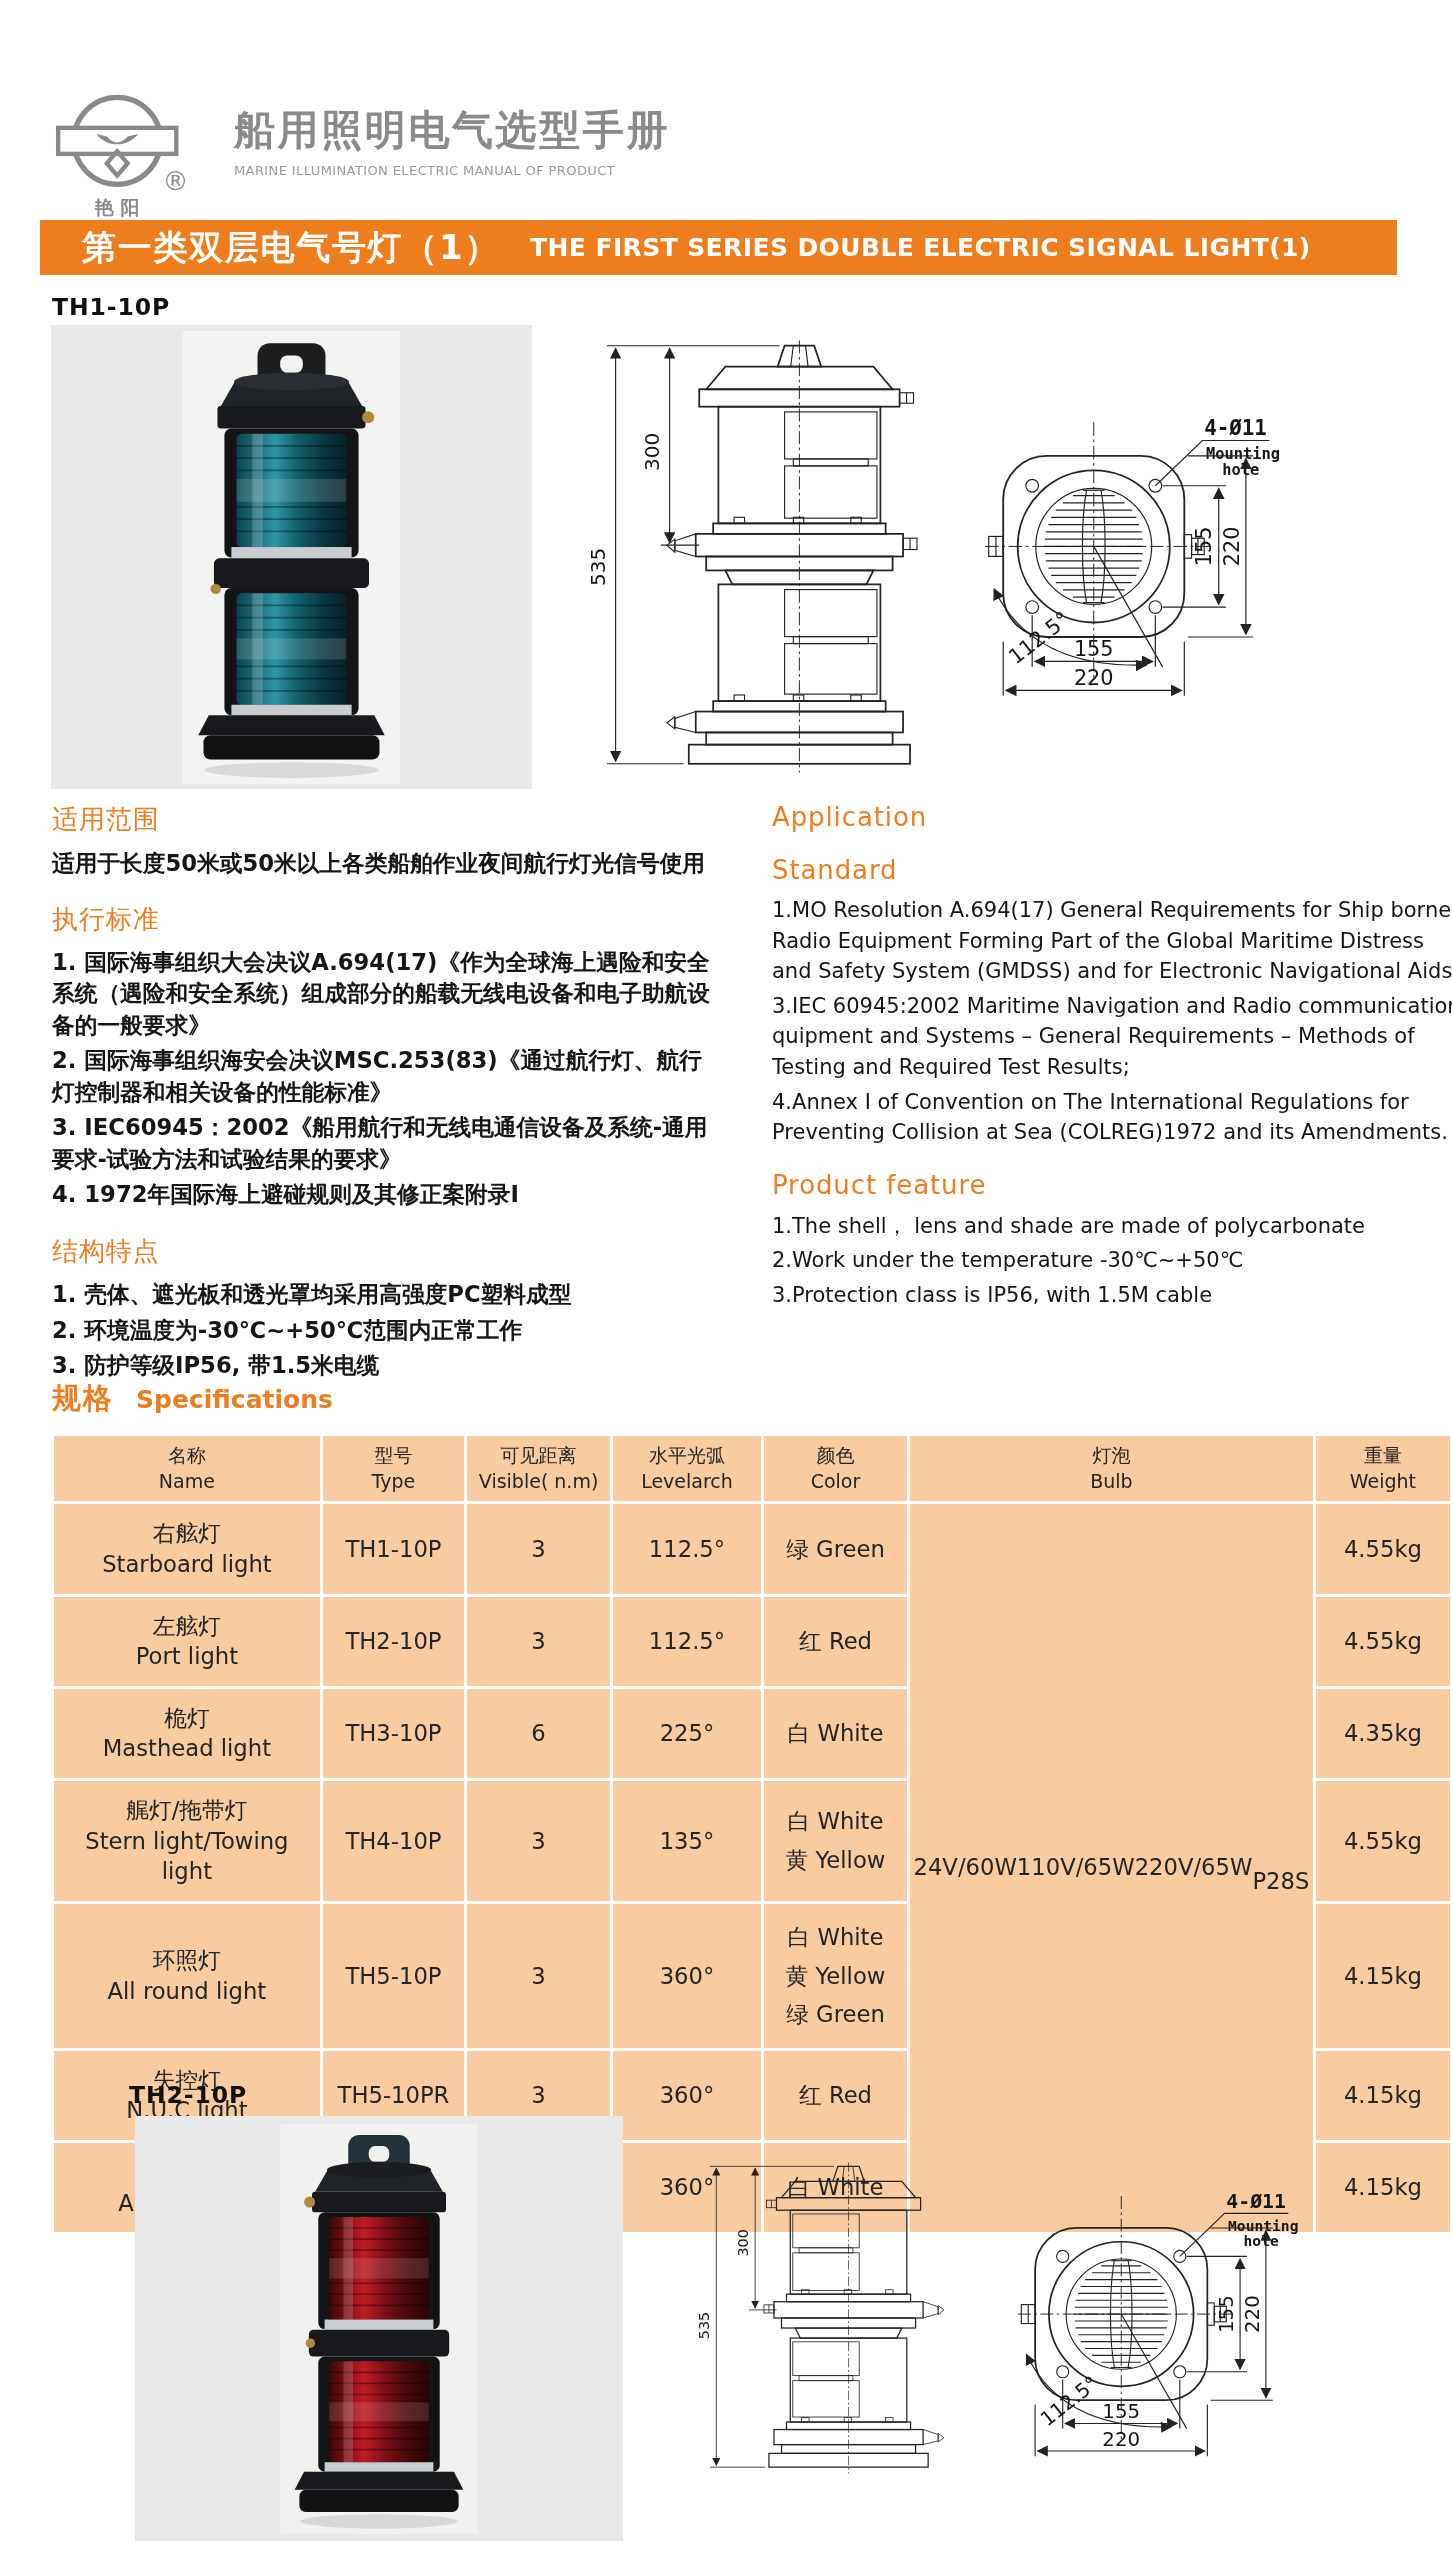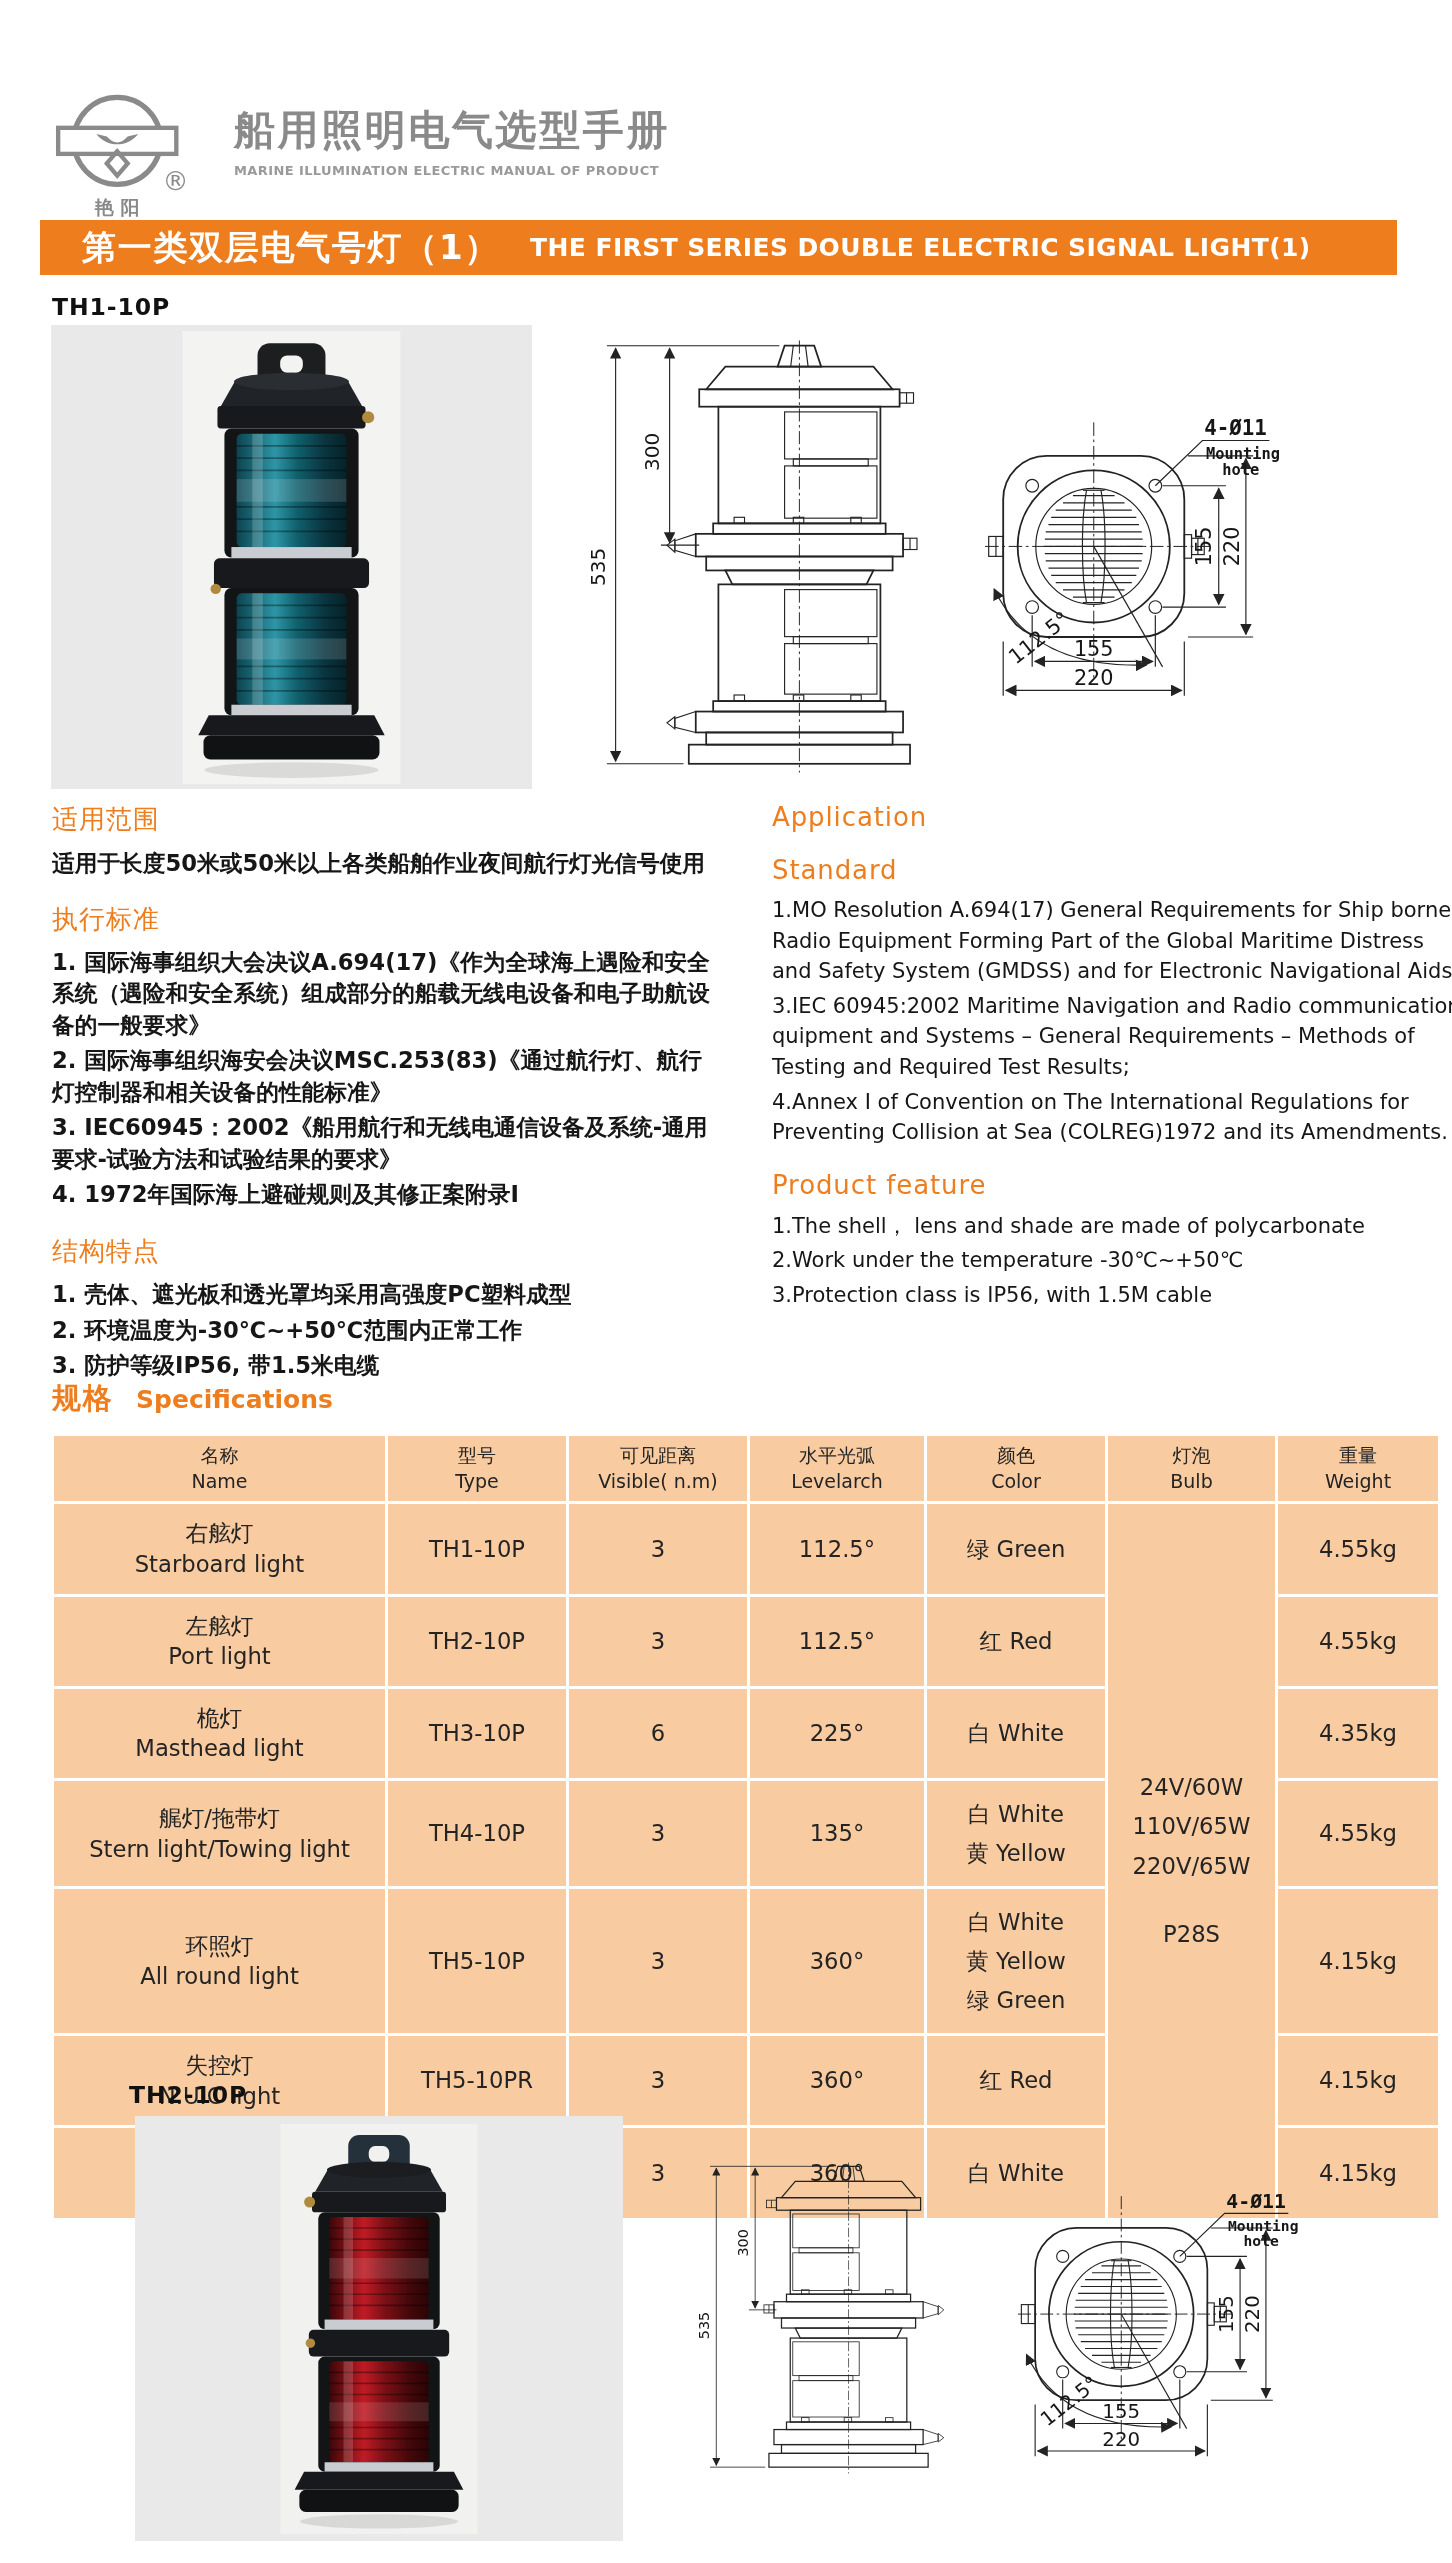--- a/index.html
+++ b/index.html
@@ -2,21 +2,21 @@
 <html style="font-size:14px"><head>
 <meta charset="utf-8">
 <style>
   html,body{margin:0;padding:0;background:#fff;}
   .page{position:relative;width:1453px;height:2563px;background:#fff;overflow:hidden;
         font-family:"DejaVu Sans","Liberation Sans",sans-serif;color:#1a1a1a;}
   
   .logo{position:absolute;left:49px;top:87px;}
   .titles{position:absolute;left:234px;top:103px;}
   .title-cn{font-size:41px;font-weight:700;color:#8a8a8a;letter-spacing:2.6px;}
-  .title-en{font-size:13px;font-weight:700;color:#9a9a9a;letter-spacing:0.4px;margin-top:5.2px;}
+  .title-en{font-size:13px;font-weight:400;color:#9a9a9a;letter-spacing:0.4px;margin-top:5.2px;}
   .banner{position:absolute;left:40px;top:220px;width:1357px;height:55px;background:#ee7d1e;
           display:flex;align-items:center;padding-left:42px;box-sizing:border-box;}
   .banner-cn{font-size:34px;font-weight:700;color:#fff;letter-spacing:1.7px;}
   .banner-en{font-size:25px;font-weight:700;color:#fff;margin-left:30px;letter-spacing:0.4px;}
   .model-label{position:absolute;font-size:23.5px;font-weight:700;color:#111;letter-spacing:0.9px;}
   .model-1{left:52px;top:293px;}
   .model-2{left:129px;top:2081px;}
   
   .photo-box{position:absolute;background:#e9e9e9;display:flex;align-items:center;justify-content:center;}
   .photo-1{left:51px;top:325px;width:481px;height:464px;}
@@ -51,21 +51,21 @@
   .spec-table th,.spec-table td{background:#f8cba0;text-align:center;vertical-align:middle;
        font-weight:500;color:#242424;padding:7px 3.5px;}
   .spec-table th{font-size:19px;line-height:1.35;font-weight:400;}
   .spec-table td{font-size:22.7px;line-height:1.35;}
   .c-name{width:324px;} .c-type{width:171px;} .c-vis{width:171px;} .c-arc{width:167px;}
   .c-col{width:171px;} .c-bulb{width:160px;} .c-wt{width:153px;}
   .cell2{display:block;}
   .row-pad td{padding-top:14px;padding-bottom:14px;}
   .color-line{line-height:1.7;}
   .bulb-cell{vertical-align:middle;}
-  .bulb-stack{display:flex;flex-direction:column;align-items:center;line-height:1.75;}
+  .bulb-stack{display:flex;align-items:center;line-height:1.75;}
   .bulb-base{margin-top:28px;}
 </style>
 </head>
 <body>
 
 <div class="page">
 
   <svg class="logo" width="166" height="139" viewBox="0 0 190 160">
     <circle cx="78" cy="62" r="50" fill="none" stroke="#8a8a8a" stroke-width="6"></circle>
     <rect x="10" y="47" width="136" height="30" fill="#ffffff" stroke="#8a8a8a" stroke-width="5"></rect>

